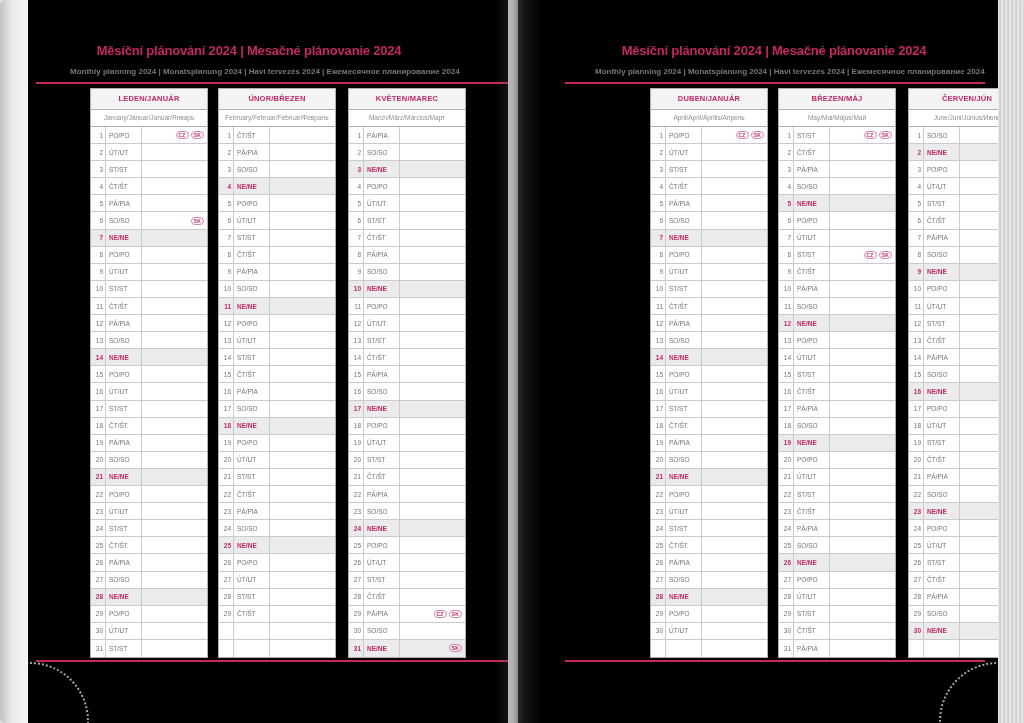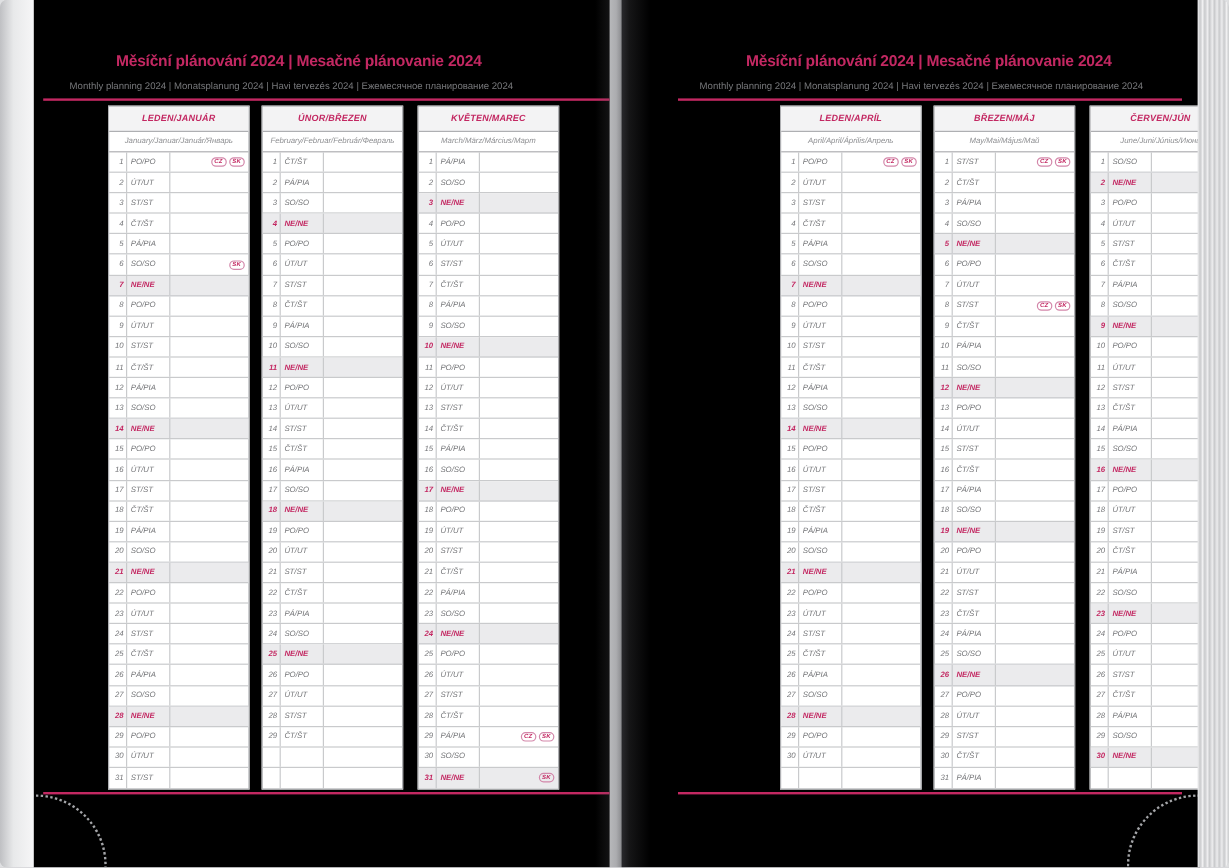--- a/index.html
+++ b/index.html
@@ -18,30 +18,30 @@
     background:repeating-linear-gradient(to right,#f2f2f3 0px,#c9cacc 2px,#e8e8ea 4px);}
   .edge-left{position:absolute;top:0;left:0;width:28px;height:723px;z-index:4;pointer-events:none;
     background:linear-gradient(to right,#bfc0c3 0%,#e8e9ea 40%,#f6f6f7 100%);}
 
   .content{position:absolute;top:0;}
   .page-left .content{left:30px;width:382px;}
   .page-right .content{left:65px;width:382px;}
 
   .title{position:absolute;top:43px;left:0;width:100%;text-align:center;
     font-size:13px;font-weight:bold;letter-spacing:-0.2px;white-space:nowrap;}
-  .subtitle{position:absolute;top:67px;left:0;width:100%;text-align:left;
-    font-size:8px;color:#77787b;white-space:nowrap;}
+  .subtitle{position:absolute;top:67px;left:12px;width:100%;text-align:left;
+    font-size:8px;color:#77787b;white-space:nowrap;font-weight:bold;}
   .rule{position:absolute;top:82px;height:2px;}
   .page-left .rule{left:8px;width:474px;}
   .page-right .rule{left:47px;width:420px;}
   .rule-bottom{position:absolute;top:660px;height:2px;}
   .page-left .rule-bottom{left:8px;width:474px;}
   .page-right .rule-bottom{left:47px;width:420px;}
 
-  .months{position:absolute;top:88px;left:0;width:100%;height:570px;font-style:italic;}
+  .months{position:absolute;top:88px;left:0;width:100%;height:570px;}
   .month-table{position:absolute;top:0;width:118px;background:#fff;
     border:1px solid #aeafb2;box-sizing:border-box;}
   .page-left  .month-table:nth-of-type(1){left:32px;}
   .page-left  .month-table:nth-of-type(2){left:160px;}
   .page-left  .month-table:nth-of-type(3){left:290px;}
   .page-right .month-table:nth-of-type(1){left:67px;}
   .page-right .month-table:nth-of-type(2){left:195px;}
   .page-right .month-table:nth-of-type(3){left:325px;}
 
   .m-head{height:20px;line-height:20px;text-align:center;font-size:7.5px;font-weight:bold;
@@ -671,21 +671,21 @@
   </div>
 
   <div class="page page-right">
     <div class="content">
       <div class="title" style="color: rgb(195, 40, 98);">Měsíční plánování 2024 | Mesačné plánovanie 2024</div>
       <div class="subtitle">Monthly planning 2024 | Monatsplanung 2024 | Havi tervezés 2024 | Ежемесячное планирование 2024</div>
     </div>
     <div class="rule" style="background: rgb(195, 40, 98);"></div>
     <div class="content months">
   <div class="month-table">
-    <div class="m-head" style="color: rgb(195, 40, 98);">LEDEN/APRÍL</div>
+    <div class="m-head" style="color: rgb(195, 40, 98);">DUBEN/JANUÁR</div>
     <div class="m-sub">April/April/Április/Апрель</div>
     <div class="m-rows">
   <div class="m-row">
     <div class="c-num">1</div>
     <div class="c-day">PO/PO</div>
     <div class="c-note">
                 <span class="badge" style="color: rgb(195, 40, 98);">CZ</span>
                 <span class="badge" style="color: rgb(195, 40, 98);">SK</span>
               </div>
   </div>

